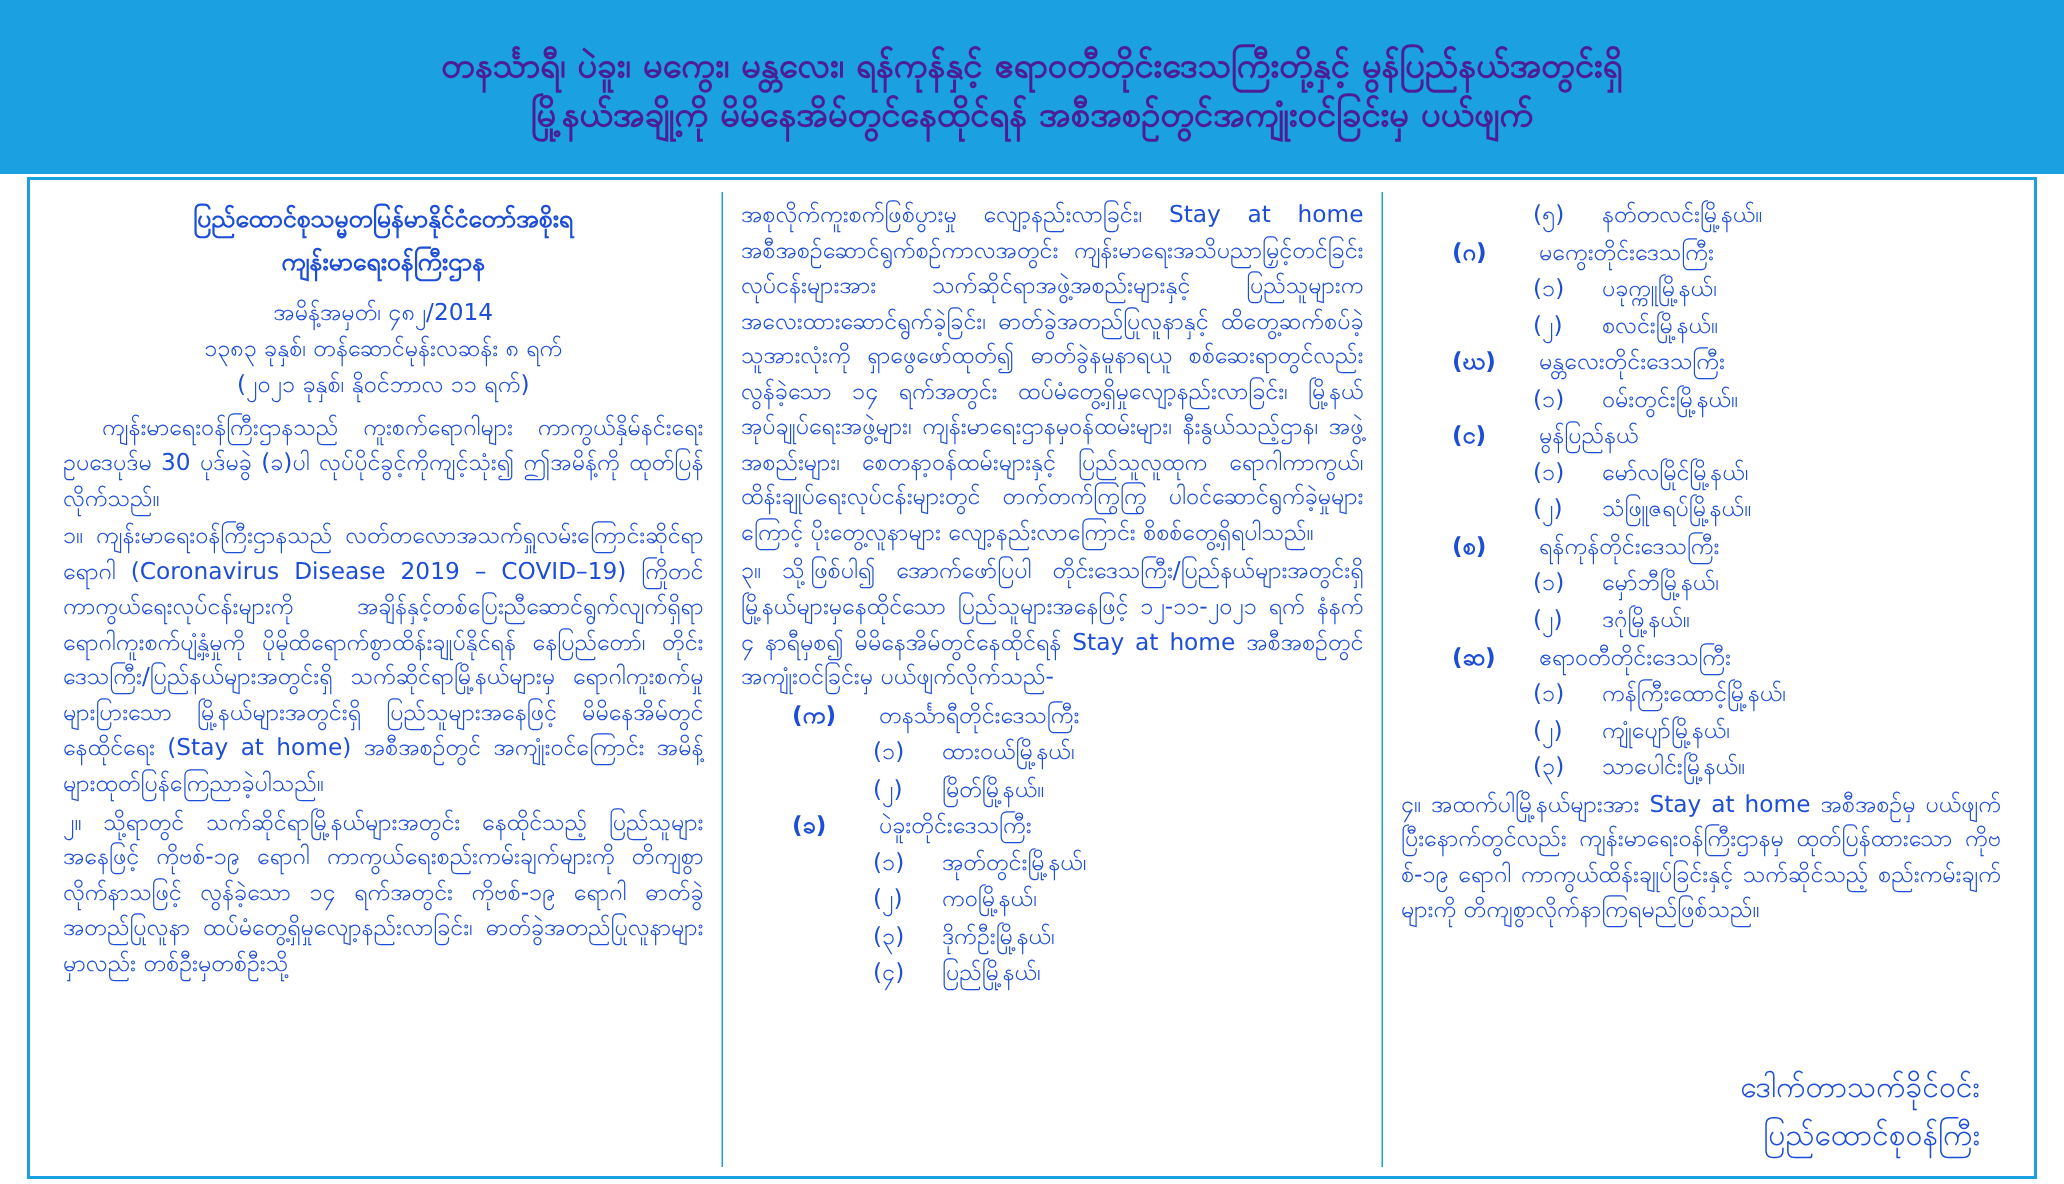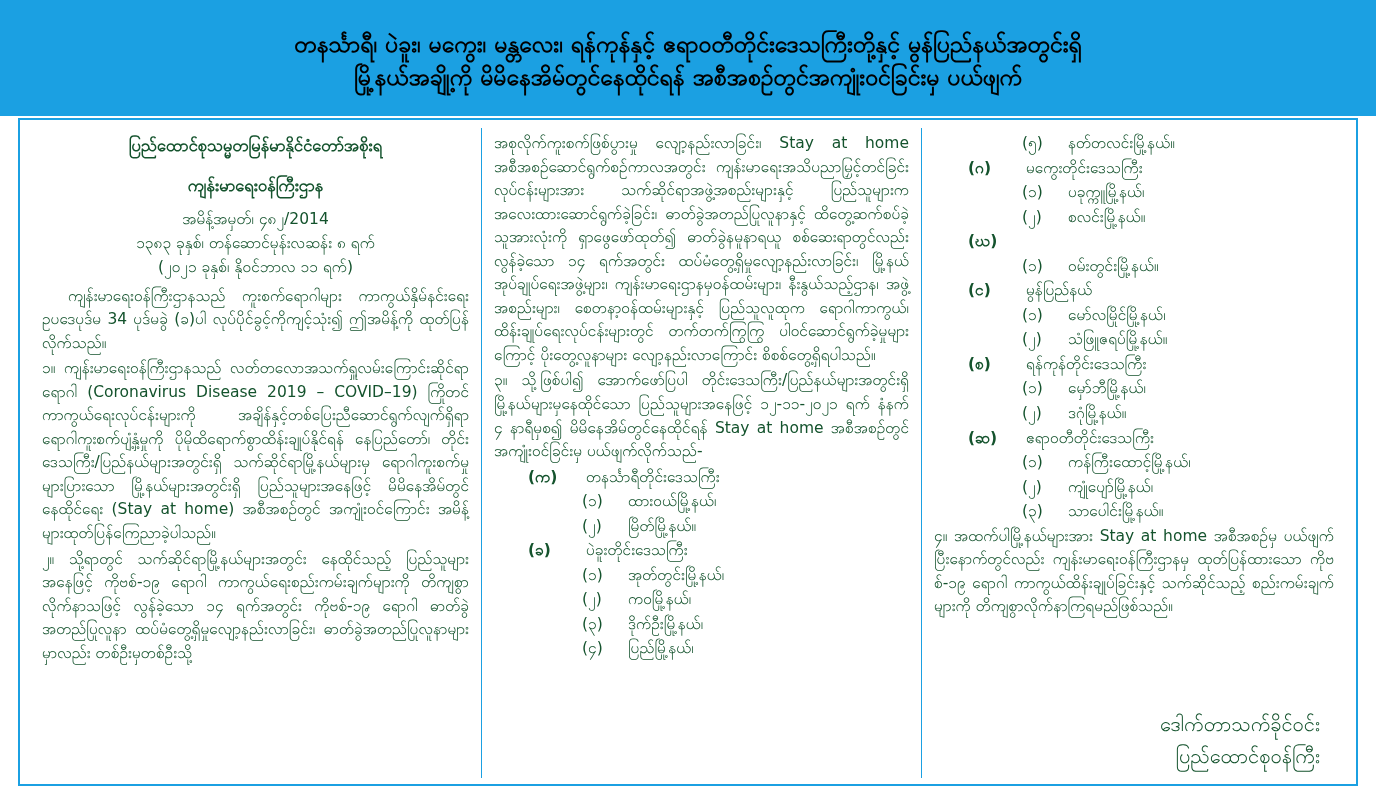--- a/index.html
+++ b/index.html
@@ -22,21 +22,21 @@
     width: 1376px;
     height: 116px;
     background: #1BA0E2;
     display: flex;
     flex-direction: column;
     align-items: center;
     justify-content: center;
     padding: 6px 18px 0 18px;
   }
   .banner-line {
-    color: #000000;
+    color: #4c1d95;
     font-size: 23px;
     font-weight: bold;
     line-height: 1.42;
     text-align: center;
     white-space: nowrap;
   }
   .doc-frame {
     position: absolute;
     left: 18px;
     top: 118px;
@@ -45,21 +45,21 @@
     border: 2px solid #1BA0E2;
     background: #ffffff;
     display: flex;
     padding: 8px 10px 6px 10px;
   }
   .col {
     position: relative;
     padding: 4px 12px 0 12px;
     font-size: 15.5px;
     line-height: 1.52;
-    color: #14532d;
+    color: #1d4ed8;
   }
   .col-1 { width: 452px; border-right: 1px solid #1BA0E2; }
   .col-2 { width: 440px; border-right: 1px solid #1BA0E2; }
   .col-3 { width: 424px; }
   .p {
     margin: 0 0 2px 0;
     text-align: justify;
     text-justify: inter-word;
   }
   .p-indent { text-indent: 26px; }
@@ -68,21 +68,21 @@
     font-weight: bold;
     font-size: 16.5px;
     line-height: 1.5;
     margin: 2px 0 0 0;
   }
   .hdr2 {
     text-align: center;
     font-weight: bold;
     font-size: 16.5px;
     line-height: 1.5;
-    margin: 15px 0 8px 0;
+    margin: 4px 0 8px 0;
   }
   .meta {
     text-align: center;
     font-size: 15.5px;
     line-height: 1.55;
     margin: 0;
   }
   .spacer-sm { height: 6px; }
   .listrow {
     display: flex;
@@ -118,21 +118,21 @@
 
   <div class="doc-frame">
 
     <div class="col col-1">
       <div class="hdr">ပြည်ထောင်စုသမ္မတမြန်မာနိုင်ငံတော်အစိုးရ</div>
       <div class="hdr2">ကျန်းမာရေးဝန်ကြီးဌာန</div>
       <div class="meta">အမိန့်အမှတ်၊ ၄၈၂/2014</div>
       <div class="meta">၁၃၈၃ ခုနှစ်၊ တန်ဆောင်မုန်းလဆန်း ၈ ရက်</div>
       <div class="meta">(၂၀၂၁ ခုနှစ်၊ နိုဝင်ဘာလ ၁၁ ရက်)</div>
       <div class="spacer-sm"></div>
-      <p class="p p-indent">ကျန်းမာရေးဝန်ကြီးဌာနသည် ကူးစက်ရောဂါများ ကာကွယ်နှိမ်နင်းရေး ဥပဒေပုဒ်မ 34 ပုဒ်မခွဲ (ခ)ပါ လုပ်ပိုင်ခွင့်ကိုကျင့်သုံး၍ ဤအမိန့်ကို ထုတ်ပြန်လိုက်သည်။</p>
+      <p class="p p-indent">ကျန်းမာရေးဝန်ကြီးဌာနသည် ကူးစက်ရောဂါများ ကာကွယ်နှိမ်နင်းရေး ဥပဒေပုဒ်မ 30 ပုဒ်မခွဲ (ခ)ပါ လုပ်ပိုင်ခွင့်ကိုကျင့်သုံး၍ ဤအမိန့်ကို ထုတ်ပြန်လိုက်သည်။</p>
       <p class="p">၁။ ကျန်းမာရေးဝန်ကြီးဌာနသည် လတ်တလောအသက်ရှူလမ်းကြောင်းဆိုင်ရာရောဂါ (Coronavirus Disease 2019 – COVID–19) ကြိုတင်ကာကွယ်ရေးလုပ်ငန်းများကို အချိန်နှင့်တစ်ပြေးညီဆောင်ရွက်လျက်ရှိရာ ရောဂါကူးစက်ပျံ့နှံ့မှုကို ပိုမိုထိရောက်စွာထိန်းချုပ်နိုင်ရန် နေပြည်တော်၊ တိုင်းဒေသကြီး/ပြည်နယ်များအတွင်းရှိ သက်ဆိုင်ရာမြို့နယ်များမှ ရောဂါကူးစက်မှုများပြားသော မြို့နယ်များအတွင်းရှိ ပြည်သူများအနေဖြင့် မိမိနေအိမ်တွင်နေထိုင်ရေး (Stay at home) အစီအစဉ်တွင် အကျုံးဝင်ကြောင်း အမိန့်များထုတ်ပြန်ကြေညာခဲ့ပါသည်။</p>
       <p class="p">၂။ သို့ရာတွင် သက်ဆိုင်ရာမြို့နယ်များအတွင်း နေထိုင်သည့် ပြည်သူများအနေဖြင့် ကိုဗစ်-၁၉ ရောဂါ ကာကွယ်ရေးစည်းကမ်းချက်များကို တိကျစွာလိုက်နာသဖြင့် လွန်ခဲ့သော ၁၄ ရက်အတွင်း ကိုဗစ်-၁၉ ရောဂါ ဓာတ်ခွဲအတည်ပြုလူနာ ထပ်မံတွေ့ရှိမှုလျော့နည်းလာခြင်း၊ ဓာတ်ခွဲအတည်ပြုလူနာများမှာလည်း တစ်ဦးမှတစ်ဦးသို့</p>
     </div>
 
     <div class="col col-2">
       <p class="p">အစုလိုက်ကူးစက်ဖြစ်ပွားမှု လျော့နည်းလာခြင်း၊ Stay at home အစီအစဉ်ဆောင်ရွက်စဉ်ကာလအတွင်း ကျန်းမာရေးအသိပညာမြှင့်တင်ခြင်းလုပ်ငန်းများအား သက်ဆိုင်ရာအဖွဲ့အစည်းများနှင့် ပြည်သူများက အလေးထားဆောင်ရွက်ခဲ့ခြင်း၊ ဓာတ်ခွဲအတည်ပြုလူနာနှင့် ထိတွေ့ဆက်စပ်ခဲ့သူအားလုံးကို ရှာဖွေဖော်ထုတ်၍ ဓာတ်ခွဲနမူနာရယူ စစ်ဆေးရာတွင်လည်း လွန်ခဲ့သော ၁၄ ရက်အတွင်း ထပ်မံတွေ့ရှိမှုလျော့နည်းလာခြင်း၊ မြို့နယ်အုပ်ချုပ်ရေးအဖွဲ့များ၊ ကျန်းမာရေးဌာနမှဝန်ထမ်းများ၊ နီးနွယ်သည့်ဌာန၊ အဖွဲ့အစည်းများ၊ စေတနာ့ဝန်ထမ်းများနှင့် ပြည်သူလူထုက ရောဂါကာကွယ်၊ ထိန်းချုပ်ရေးလုပ်ငန်းများတွင် တက်တက်ကြွကြွ ပါဝင်ဆောင်ရွက်ခဲ့မှုများကြောင့် ပိုးတွေ့လူနာများ လျော့နည်းလာကြောင်း စိစစ်တွေ့ရှိရပါသည်။</p>
       <p class="p">၃။ သို့ဖြစ်ပါ၍ အောက်ဖော်ပြပါ တိုင်းဒေသကြီး/ပြည်နယ်များအတွင်းရှိ မြို့နယ်များမှနေထိုင်သော ပြည်သူများအနေဖြင့် ၁၂-၁၁-၂၀၂၁ ရက် နံနက် ၄ နာရီမှစ၍ မိမိနေအိမ်တွင်နေထိုင်ရန် Stay at home အစီအစဉ်တွင် အကျုံးဝင်ခြင်းမှ ပယ်ဖျက်လိုက်သည်-</p>
 
       <div class="listrow lvl1">
         <span class="marker">(က)</span>
@@ -183,20 +183,21 @@
         <span class="marker">(၁)</span>
         <span class="txt">ပခုက္ကူမြို့နယ်၊</span>
       </div>
       <div class="listrow lvl2">
         <span class="marker">(၂)</span>
         <span class="txt">စလင်းမြို့နယ်။</span>
       </div>
 
       <div class="listrow lvl1">
         <span class="marker">(ဃ)</span>
+        <span class="txt">မန္တလေးတိုင်းဒေသကြီး</span>
       </div>
       <div class="listrow lvl2">
         <span class="marker">(၁)</span>
         <span class="txt">ဝမ်းတွင်းမြို့နယ်။</span>
       </div>
 
       <div class="listrow lvl1">
         <span class="marker">(င)</span>
         <span class="txt">မွန်ပြည်နယ်</span>
       </div>

